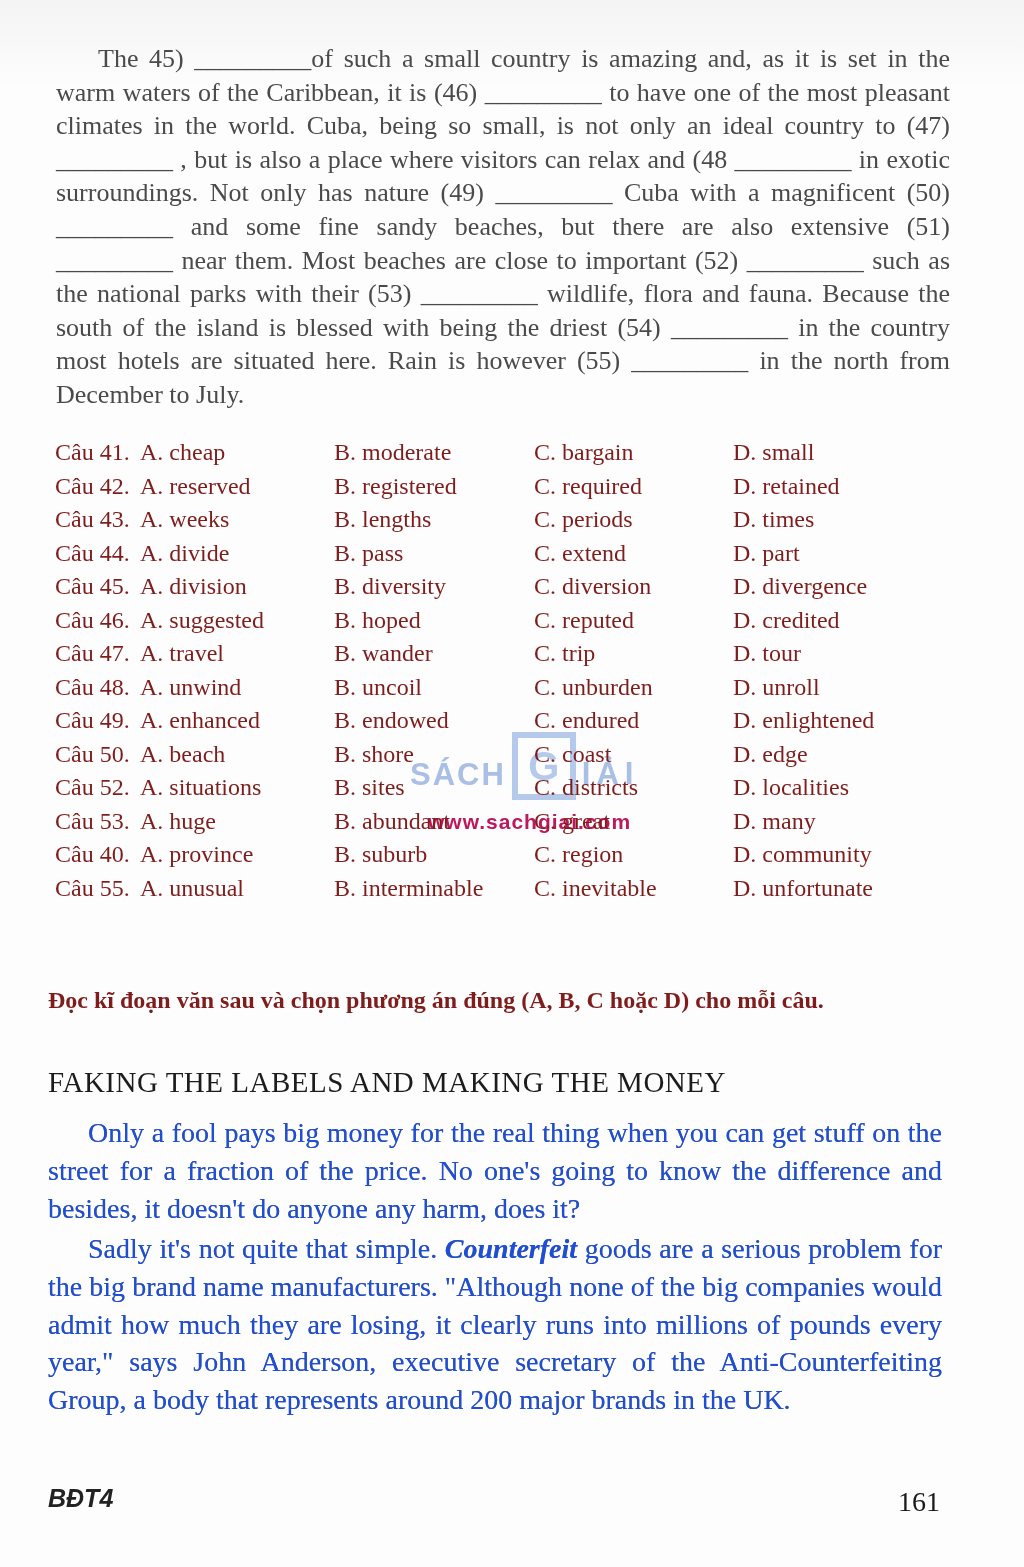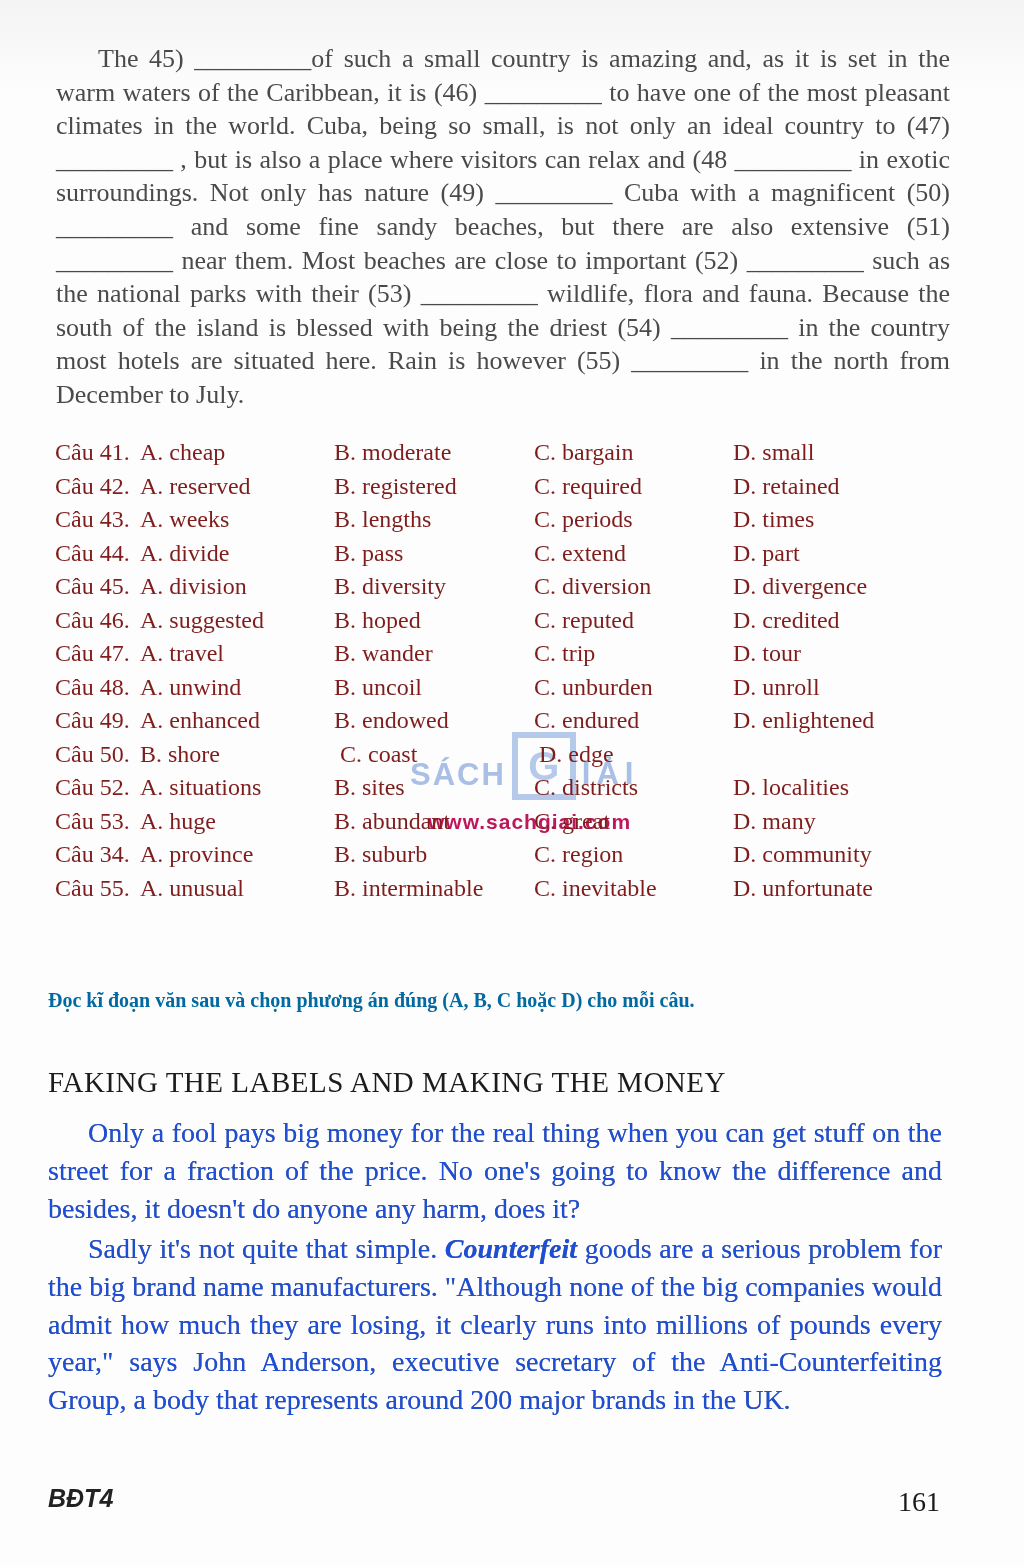--- a/index.html
+++ b/index.html
@@ -53,22 +53,22 @@
   }
   .opt-row{display:flex;line-height:33.5px;padding-left:7px;}
   .opt-row .qcol{width:85px;flex:none;}
   .opt-row .ca{width:194px;flex:none;}
   .opt-row .cb{width:200px;flex:none;}
   .opt-row .cc{width:199px;flex:none;}
   .opt-row .cd{flex:1;}
 
   .instruction{
     position:absolute;left:48px;top:976px;width:894px;
-    font-size:20px;font-weight:bold;line-height:49px;
-    text-align:justify;color:#0369a1;margin:0;
+    font-size:24px;font-weight:bold;line-height:49px;
+    text-align:justify;color:#7f1d1d;margin:0;
   }
 
   .reading-title{
     position:absolute;left:48px;top:1066px;width:894px;
     text-align:left;font-size:29px;font-weight:normal;
     letter-spacing:0.5px;color:#1c1c1c;margin:0;
   }
 
   .para{
     position:absolute;left:48px;width:894px;
@@ -168,40 +168,41 @@
     </div>
     <div class="opt-row">
       <span class="qcol">Câu 49.</span>
       <span class="ca">A. enhanced</span>
       <span class="cb">B. endowed</span>
       <span class="cc">C. endured</span>
       <span class="cd">D. enlightened</span>
     </div>
     <div class="opt-row">
       <span class="qcol">Câu 50.</span>
+      <span class="ca">A. beach</span>
       <span class="cb">B. shore</span>
       <span class="cc">C. coast</span>
       <span class="cd">D. edge</span>
     </div>
     <div class="opt-row">
       <span class="qcol">Câu 52.</span>
       <span class="ca">A. situations</span>
       <span class="cb">B. sites</span>
       <span class="cc">C. districts</span>
       <span class="cd">D. localities</span>
     </div>
     <div class="opt-row">
       <span class="qcol">Câu 53.</span>
       <span class="ca">A. huge</span>
       <span class="cb">B. abundant</span>
       <span class="cc">C. great</span>
       <span class="cd">D. many</span>
     </div>
     <div class="opt-row">
-      <span class="qcol">Câu 34.</span>
+      <span class="qcol">Câu 40.</span>
       <span class="ca">A. province</span>
       <span class="cb">B. suburb</span>
       <span class="cc">C. region</span>
       <span class="cd">D. community</span>
     </div>
     <div class="opt-row">
       <span class="qcol">Câu 55.</span>
       <span class="ca">A. unusual</span>
       <span class="cb">B. interminable</span>
       <span class="cc">C. inevitable</span>

